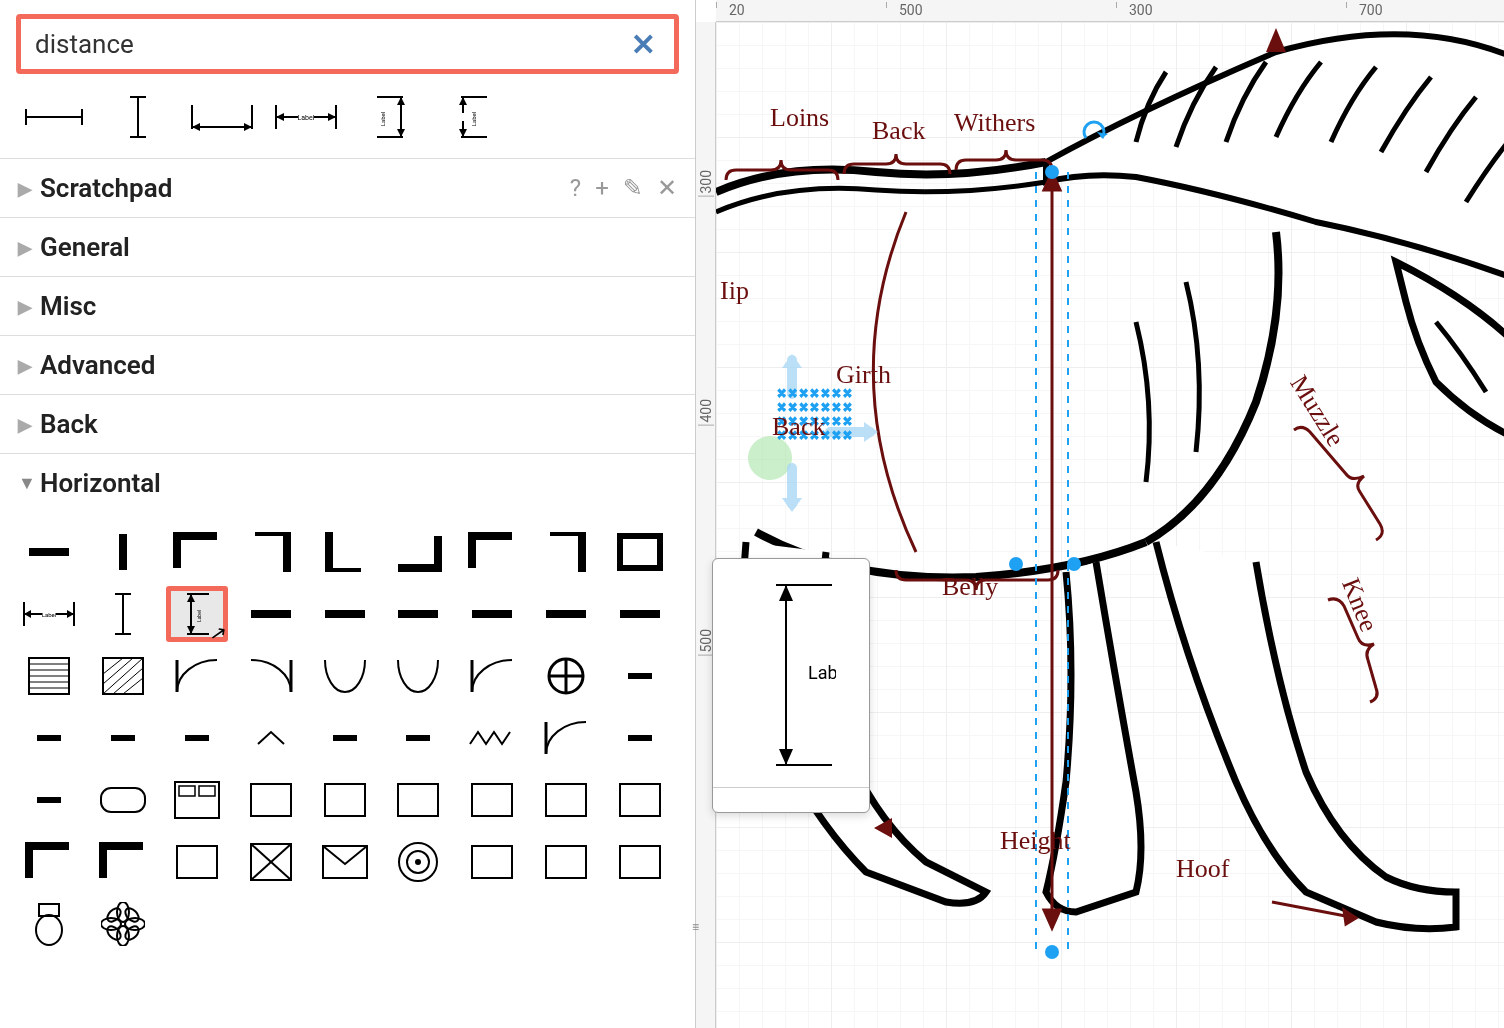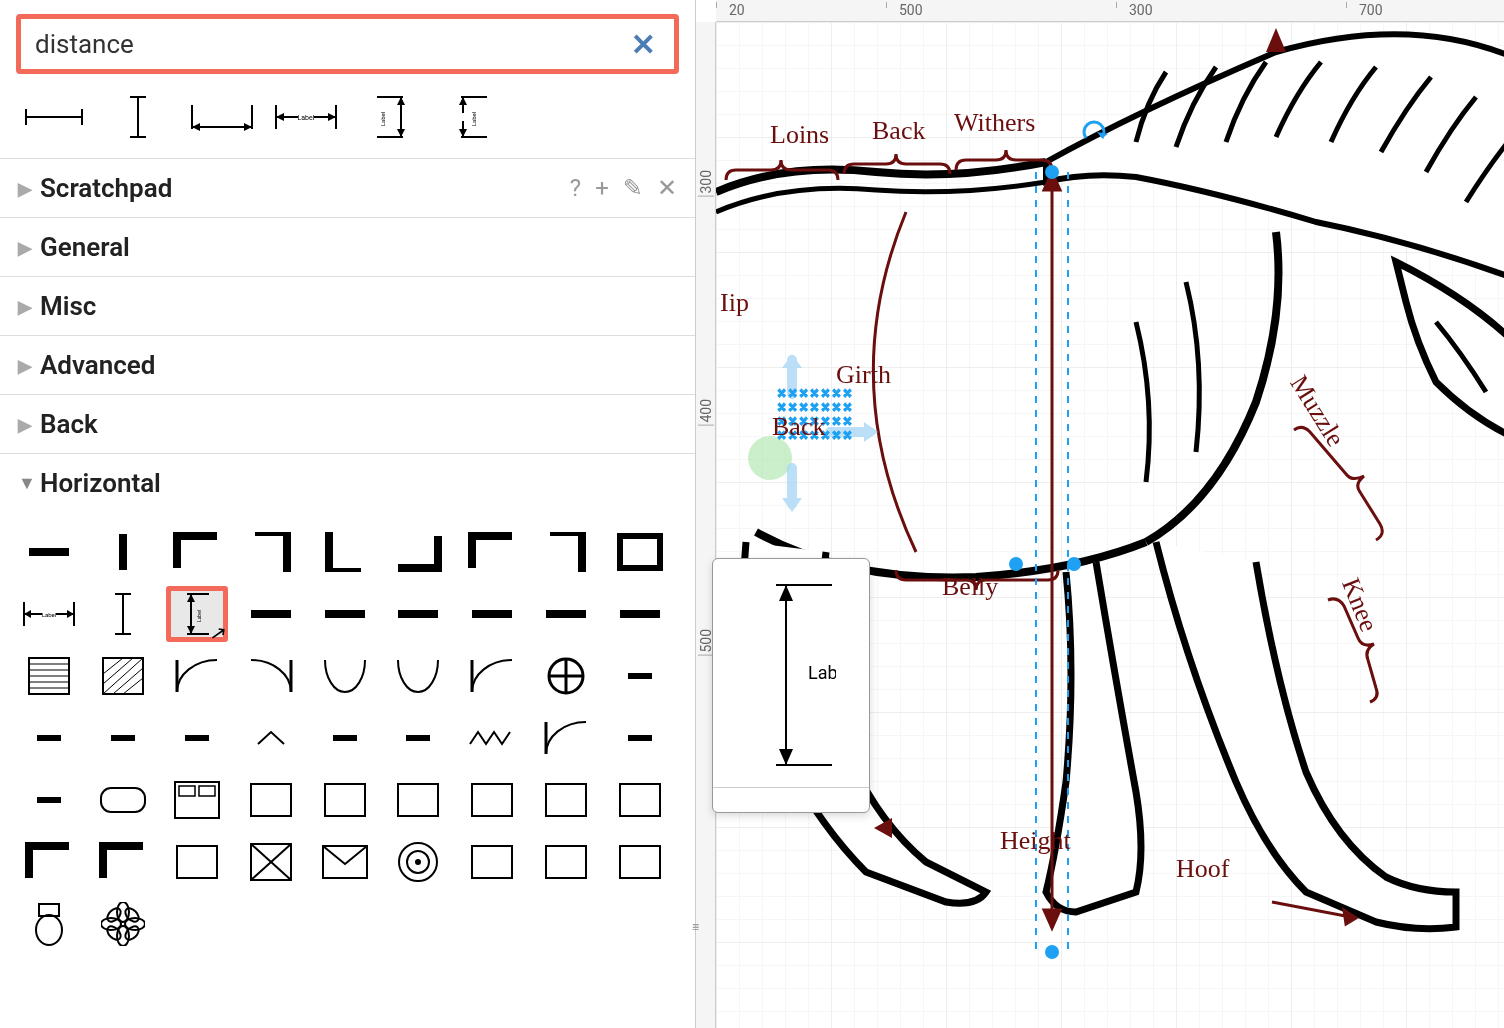--- a/index.html
+++ b/index.html
@@ -614,22 +614,22 @@
           <g transform="translate(8,-40)">
             <text x="0" y="0" fill="#1ea1f2" font-size="14">× × × × × × ×</text>
             <text x="0" y="14" fill="#1ea1f2" font-size="14">× × × × × × ×</text>
             <text x="0" y="28" fill="#1ea1f2" font-size="14">× × × × × × ×</text>
             <text x="0" y="42" fill="#1ea1f2" font-size="14">× × × × × × ×</text>
           </g>
         </g>
       </g>
     </svg>
 
-    <div class="anatomy-label" style="left:24px; top:288px;">Iip</div>
-    <div class="anatomy-label" style="left:74px; top:120px;">Loins</div>
+    <div class="anatomy-label" style="left:24px; top:276px;">Iip</div>
+    <div class="anatomy-label" style="left:74px; top:103px;">Loins</div>
     <div class="anatomy-label" style="left:176px; top:116px;">Back</div>
     <div class="anatomy-label" style="left:258px; top:108px;">Withers</div>
     <div class="anatomy-label" style="left:140px; top:360px;">Girth</div>
     <div class="anatomy-label" style="left:76px; top:412px;">Back</div>
     <div class="anatomy-label" style="left:246px; top:572px;">Belly</div>
     <div class="anatomy-label" style="left:304px; top:826px;">Height</div>
     <div class="anatomy-label" style="left:582px; top:396px; transform:rotate(58deg);">Muzzle</div>
     <div class="anatomy-label" style="left:636px; top:590px; transform:rotate(68deg);">Knee</div>
     <div class="anatomy-label" style="left:480px; top:854px;">Hoof</div>
 

